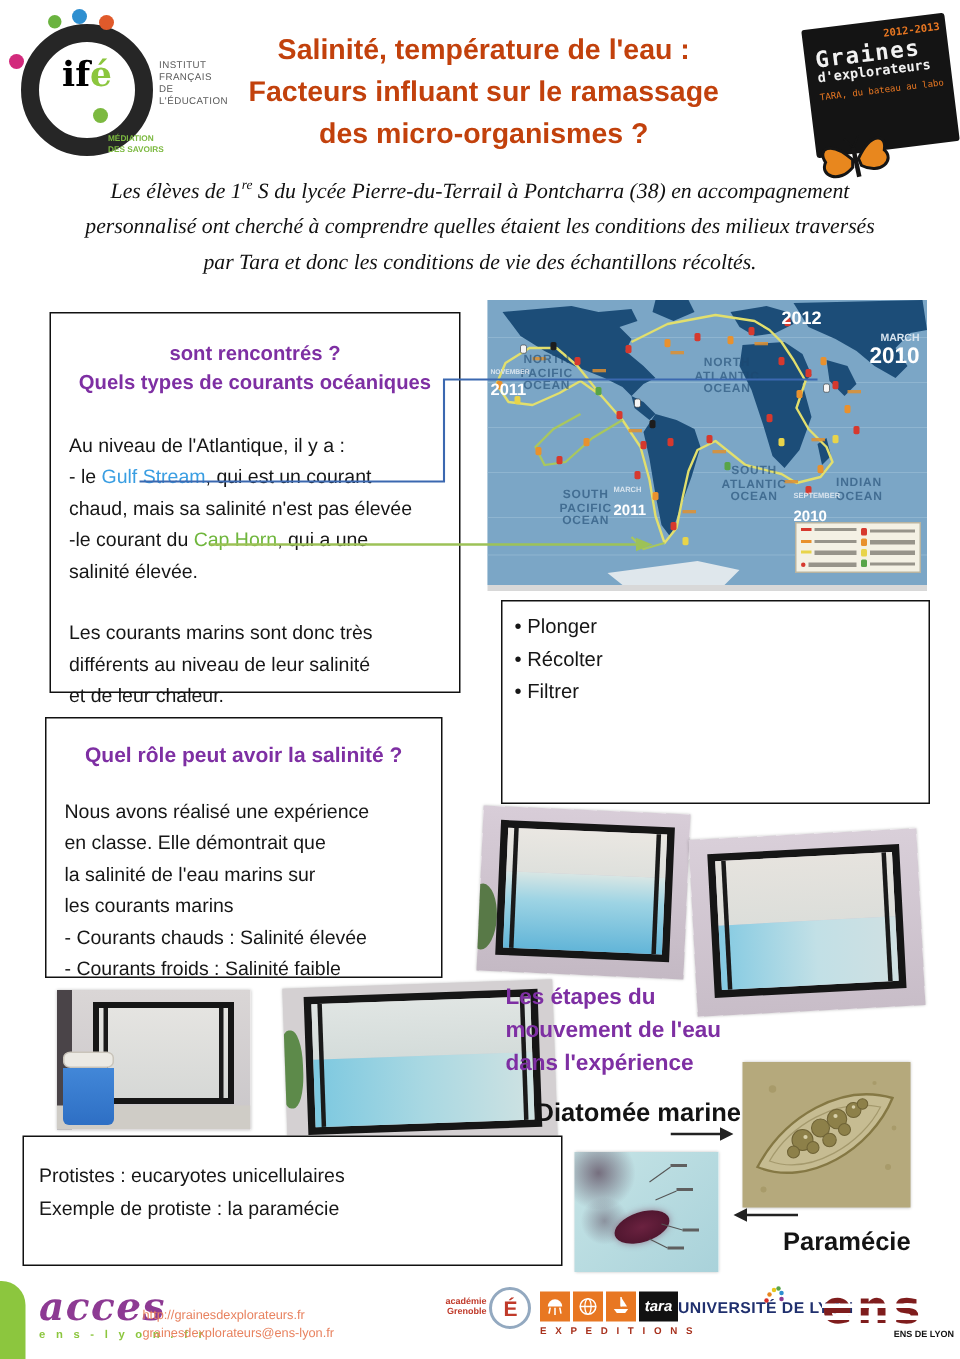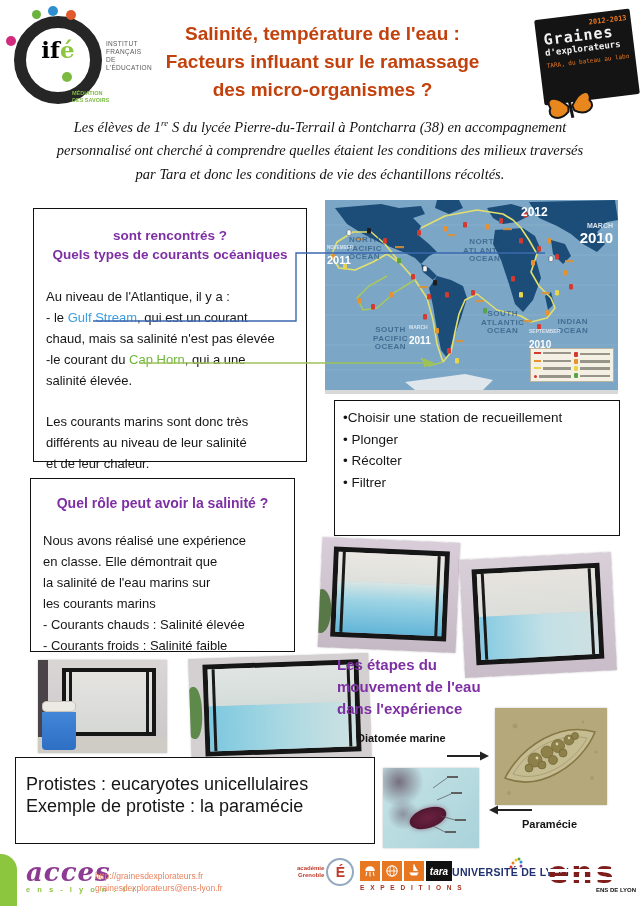--- a/index.html
+++ b/index.html
@@ -39,21 +39,21 @@
   .caphorn{color:#6fb63c;}
   .sp1{margin-top:20px;}
   .box-methode{left:334px;top:400px;width:286px;height:136px;}
   .box-methode .bx-title{margin-top:9px;font-size:14px;}
   .box-methode .bullets{font-size:13.5px;line-height:21.5px;color:#161616;margin:6px 0 0 8px;}
   .box-salinite{left:30px;top:478px;width:265px;height:174px;}
   .box-salinite .bx-title{margin-top:15px;font-size:14px;}
   .box-salinite .bx-body{margin:17px 0 0 12px;}
   .box-types{left:15px;top:757px;width:360px;height:87px;}
   .box-types .bx-title{text-align:left;margin:8px 0 0 10px;font-size:13.5px;}
-  .box-types .bx-body{margin:15px 0 0 10px;font-size:18px;line-height:22px;}
+  .box-types .bx-body{margin:15px 0 0 10px;font-size:13px;line-height:22px;}
 
   
   .map{left:325px;top:200px;width:293px;height:190px;background:#7ba6c6;overflow:hidden;}
   .map-shadow{left:325px;top:390px;width:293px;height:4px;background:#d8d8d8;}
   .wm{position:absolute;font-weight:bold;font-size:8px;line-height:8.5px;letter-spacing:.5px;color:rgba(28,72,112,.6);text-align:center;}
   .yl{position:absolute;color:#fff;font-weight:bold;}
   .yl .small{display:block;font-weight:bold;color:#d8e4ee;}
   .legend{position:absolute;left:205px;top:148px;width:84px;height:34px;background:#f4f1e4;border:1px solid #b9b4a0;box-sizing:border-box;display:flex;gap:3px;padding:3px;}
   .leg-col{flex:1;display:flex;flex-direction:column;justify-content:space-between;}
   .leg-row{display:flex;align-items:center;gap:2px;}
@@ -62,21 +62,21 @@
   .leg-sq{width:4.5px;height:4.5px;border-radius:1px;}
 
   
   .photo{position:absolute;overflow:hidden;box-shadow:0 0 2px rgba(0,0,0,.25);}
   .tank{position:absolute;border:5px solid #161616;box-sizing:border-box;}
   .tank .glass{position:absolute;left:0;right:0;top:0;}
   .tank .water{position:absolute;left:0;right:0;bottom:0;}
   .tank .brace{position:absolute;top:0;bottom:0;width:3px;background:#1a1a1a;}
 
   
-  .plabel{position:absolute;font-weight:bold;font-size:11px;color:#141414;}
+  .plabel{position:absolute;font-weight:bold;font-size:17px;color:#141414;}
   .etapes{left:337px;top:654px;width:180px;color:#7e2fa3;font-weight:bold;font-size:15px;line-height:22px;}
 
   
   .f-green{left:0;top:854px;width:17px;height:52px;background:#8cc63e;border-radius:0 16px 0 0;}
   .acces{left:26px;top:860px;}
   .acces-word{font-family:"DejaVu Serif",serif;font-style:italic;font-weight:bold;font-size:26px;line-height:25px;color:#8d3a93;letter-spacing:1px;}
   .acces-sub{color:#8cc63e;font-size:7.5px;font-weight:bold;letter-spacing:2.5px;}
   .f-links{left:95px;top:871px;font-size:8.5px;line-height:11.5px;color:#e8825f;}
   .academie{left:297px;top:858px;display:flex;align-items:center;gap:2px;}
   .acad-txt{font-size:6px;font-weight:bold;color:#c03a2a;line-height:7px;text-align:right;}
@@ -337,21 +337,20 @@
             <span class="leg-sq" style="background:#58a447;"></span>
             <span class="leg-bar"></span>
           </div>
       </div>
     </div>
   </div>
   <div class="abs map-shadow"></div>
 
   <div class="pbox box-methode">
     <div class="bullets">
-      <div>•Choisir une station de recueillement</div>
       <div>• Plonger</div>
       <div>• Récolter</div>
       <div>• Filtrer</div>
     </div>
   </div>
 
   <div class="pbox box-salinite">
     <div class="bx-title">Quel rôle peut avoir la salinité ?</div>
     <div class="bx-body">
       <div>Nous avons réalisé une expérience</div>

